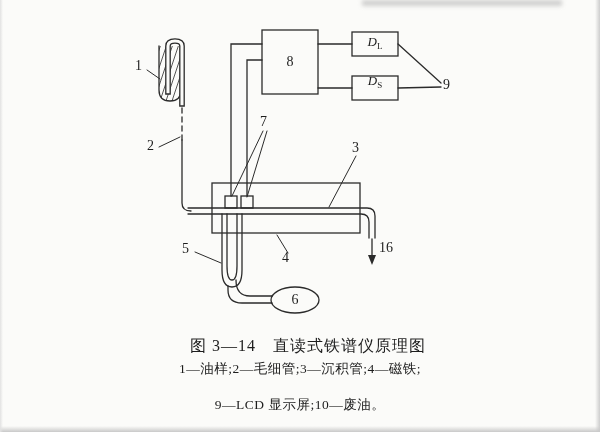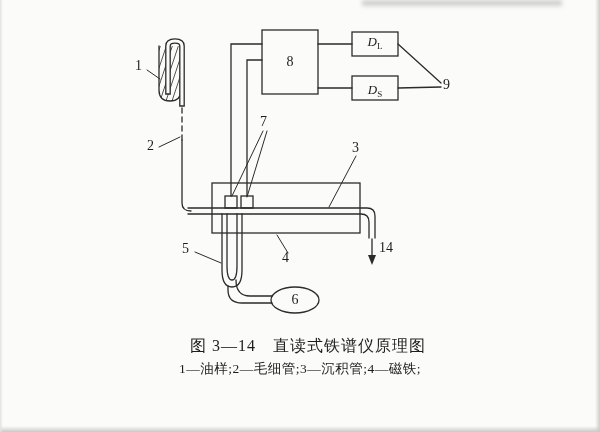--- a/index.html
+++ b/index.html
@@ -136,30 +136,31 @@
 
   <div class="num" style="left:135px;top:59px">1</div>
   <div class="num" style="left:147px;top:139px">2</div>
   <div class="num" style="left:352px;top:141px">3</div>
   <div class="num" style="left:282px;top:251px">4</div>
   <div class="num" style="left:182px;top:242px">5</div>
   <div class="num center" style="left:295px;top:300px">6</div>
   <div class="num" style="left:260px;top:115px">7</div>
   <div class="num center" style="left:290px;top:62px">8</div>
   <div class="num" style="left:443px;top:78px">9</div>
-  <div class="num" style="left:379px;top:241px">14</div>
+  <div class="num" style="left:379px;top:241px">16</div>
 
   <div class="dlabel" style="left:375px;top:44px">
     <span>D</span><sub>L</sub>
   </div>
-  <div class="dlabel" style="left:375px;top:92px">
+  <div class="dlabel" style="left:375px;top:83px">
     <span>D</span><sub>S</sub>
   </div>
 
   <div class="caption-title" style="top:336px">图 3—14　直读式铁谱仪原理图</div>
   <div class="legend-line" style="top:360px">1—油样;2—毛细管;3—沉积管;4—磁铁;</div>
+  <div class="legend-line" style="top:396px">9—LCD 显示屏;10—废油。</div>
 
   <div class="artifact art-topright"></div>
   <div class="artifact art-right"></div>
   <div class="artifact art-bottom"></div>
   <div class="artifact art-left"></div>
 
 </div>
 
 </body></html>

